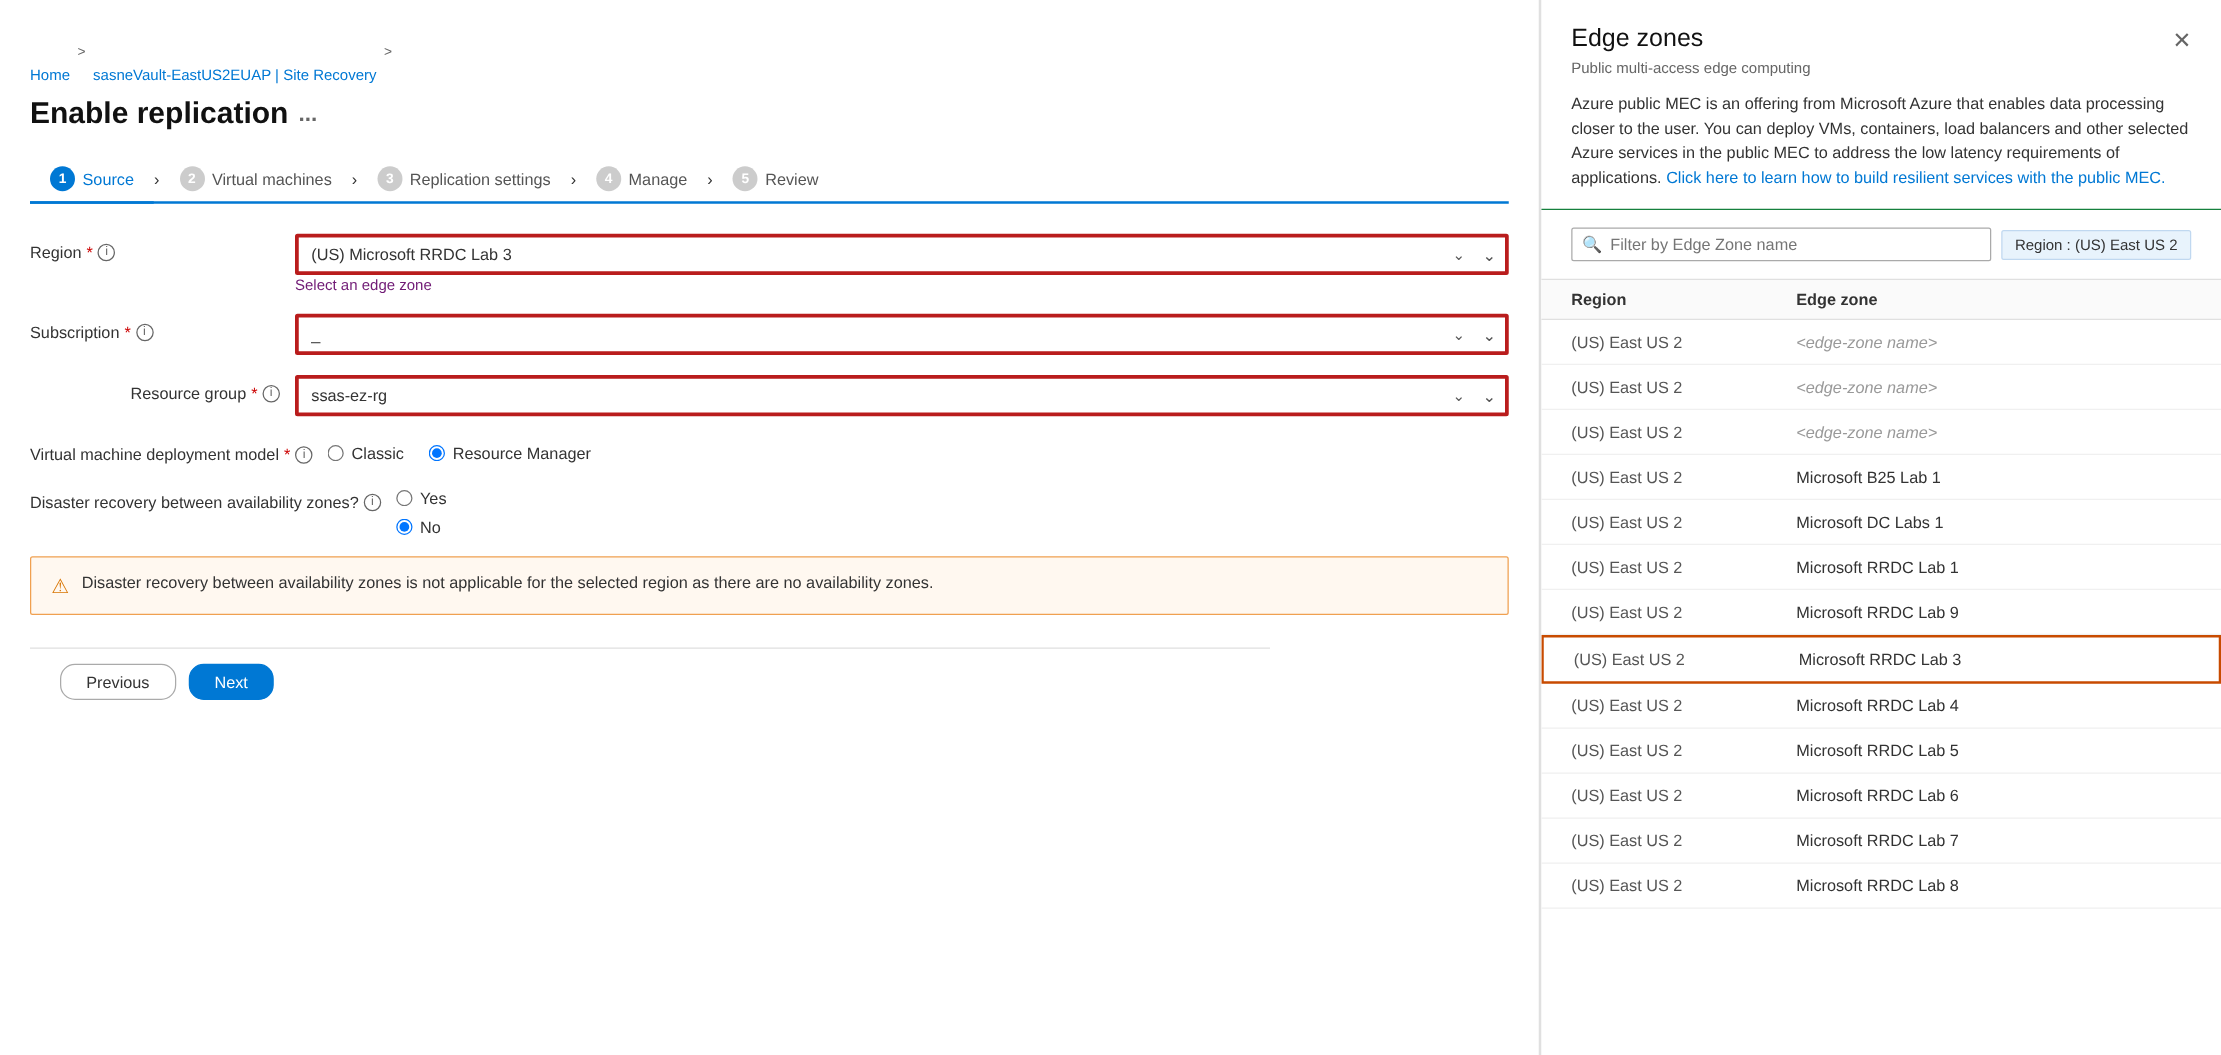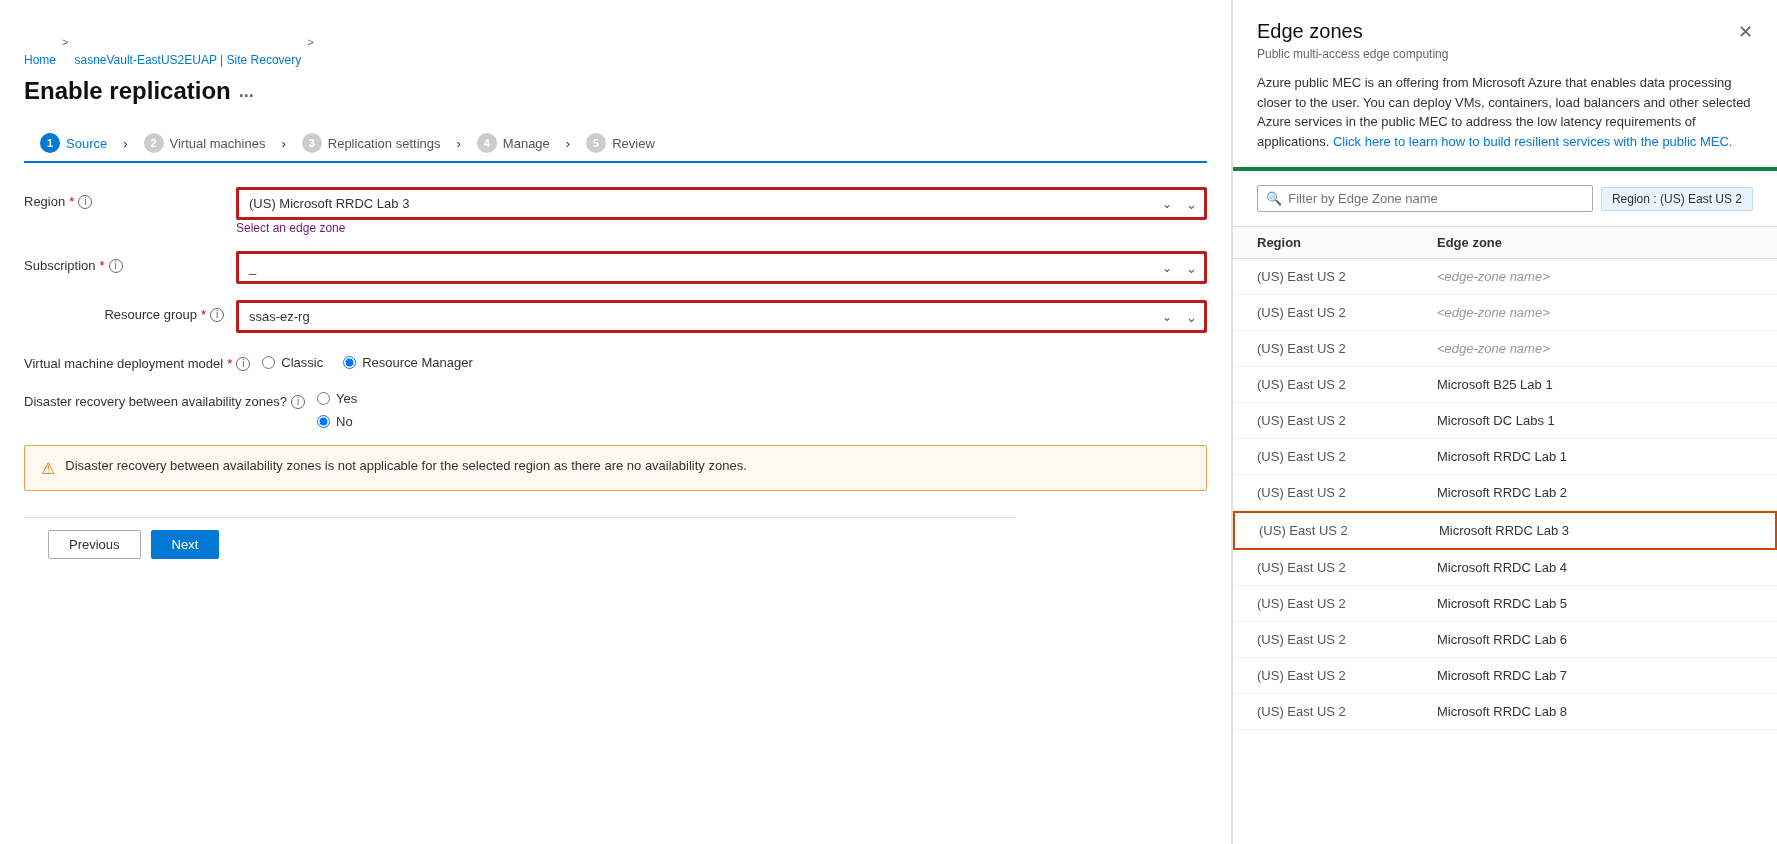--- a/index.html
+++ b/index.html
@@ -182,21 +182,21 @@
       padding: 12px 24px;
       display: flex;
       align-items: center;
       gap: 10px;
       border-top: 1px solid #e0e0e0;
       background: #fff;
     }
     .btn {
       padding: 6px 20px;
       font-size: 13px;
-      border-radius: 2px;
+      border-radius: 12px;
       cursor: pointer;
       border: 1px solid #aaa;
       background: #fff;
       color: #333;
     }
     .btn-primary {
       background: #0078d4;
       color: #fff;
       border-color: #0078d4;
     }
@@ -206,21 +206,21 @@
       width: 545px;
       flex-shrink: 0;
       display: flex;
       flex-direction: column;
       border-left: 1px solid #e0e0e0;
       background: #fff;
       overflow: hidden;
     }
     .panel-header {
       padding: 20px 24px 0 24px;
-      border-bottom: 4px solid #15803d;
+      border-bottom: 1px solid #15803d;
       padding-bottom: 16px;
     }
     .panel-header-title {
       font-size: 20px;
       font-weight: 300;
       color: #111;
       margin-bottom: 4px;
       display: flex;
       align-items: center;
       justify-content: space-between;
@@ -569,21 +569,21 @@
       <div class="col-zone">Microsoft DC Labs 1</div>
     </div>
 
     <div class="edge-table-row">
       <div class="col-region">(US) East US 2</div>
       <div class="col-zone">Microsoft RRDC Lab 1</div>
     </div>
 
     <div class="edge-table-row">
       <div class="col-region">(US) East US 2</div>
-      <div class="col-zone">Microsoft RRDC Lab 2</div>
+      <div class="col-zone">Microsoft RRDC Lab 9</div>
     </div>
 
     <div class="edge-table-row selected">
       <div class="col-region">(US) East US 2</div>
       <div class="col-zone">Microsoft RRDC Lab 3</div>
     </div>
 
     <div class="edge-table-row">
       <div class="col-region">(US) East US 2</div>
       <div class="col-zone">Microsoft RRDC Lab 4</div>

